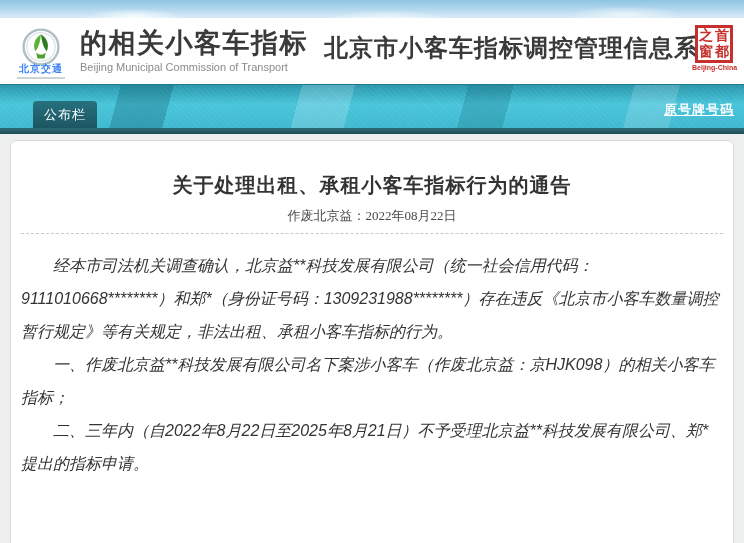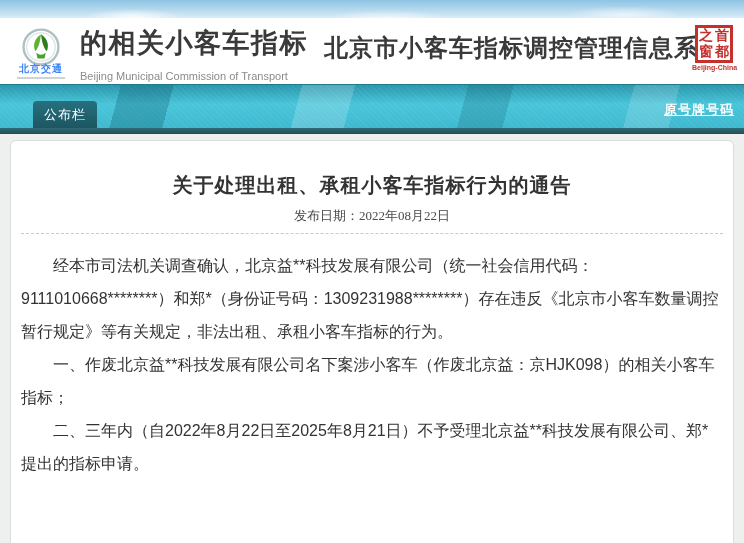--- a/index.html
+++ b/index.html
@@ -47,21 +47,21 @@
     font-size: 27px;
     font-weight: bold;
     color: #3a3a3a;
     letter-spacing: 1.5px;
     line-height: 30px;
     white-space: nowrap;
   }
   .org-en {
     font-size: 11px;
     color: #8b8b8b;
-    margin-top: 12px;
+    margin-top: 3px;
     white-space: nowrap;
   }
   .sys-title {
     font-size: 24px;
     font-weight: bold;
     color: #3a3a3a;
     letter-spacing: 1px;
     margin-left: 16px;
     margin-top: 4px;
     white-space: nowrap;
@@ -168,21 +168,21 @@
   .divider {
     border-bottom: 1px dashed #c9c9c9;
     margin-top: 9px;
   }
   .paras {
     margin-top: 15px;
     font-size: 16px;
     line-height: 33px;
     color: #333333;
   }
-  .para { text-indent: 2em; }
+  .para { text-indent: 2em; font-style: italic; }
 </style>
 </head>
 <body>
 
 <div class="sky"></div>
 
 <div class="header">
   <div class="logo-wrap">
     <svg width="38" height="38" viewBox="0 0 36 36">
       <circle cx="18" cy="18" r="16.5" fill="#ffffff" stroke="#aebfc2" stroke-width="2.2"></circle>
@@ -214,20 +214,20 @@
 </div>
 
 <div class="nav">
   <div class="nav-tab">公布栏</div>
   <a class="nav-home">原号牌号码</a>
 </div>
 <div class="nav-strip"></div>
 
 <div class="content">
   <div class="notice-title">关于处理出租、承租小客车指标行为的通告</div>
-  <div class="notice-date">发布日期：2022年08月22日</div>
+  <div class="notice-date">作废北京益：2022年08月22日</div>
   <div class="divider"></div>
   <div class="paras">
     <p class="para">经本市司法机关调查确认，北京益**科技发展有限公司（统一社会信用代码：9111010668********）和郑*（身份证号码：1309231988********）存在违反《北京市小客车数量调控暂行规定》等有关规定，非法出租、承租小客车指标的行为。</p>
     <p class="para">一、作废北京益**科技发展有限公司名下案涉小客车（作废北京益：京HJK098）的相关小客车指标；</p>
     <p class="para">二、三年内（自2022年8月22日至2025年8月21日）不予受理北京益**科技发展有限公司、郑*提出的指标申请。</p>
   </div>
 </div>
 
 </body></html>

